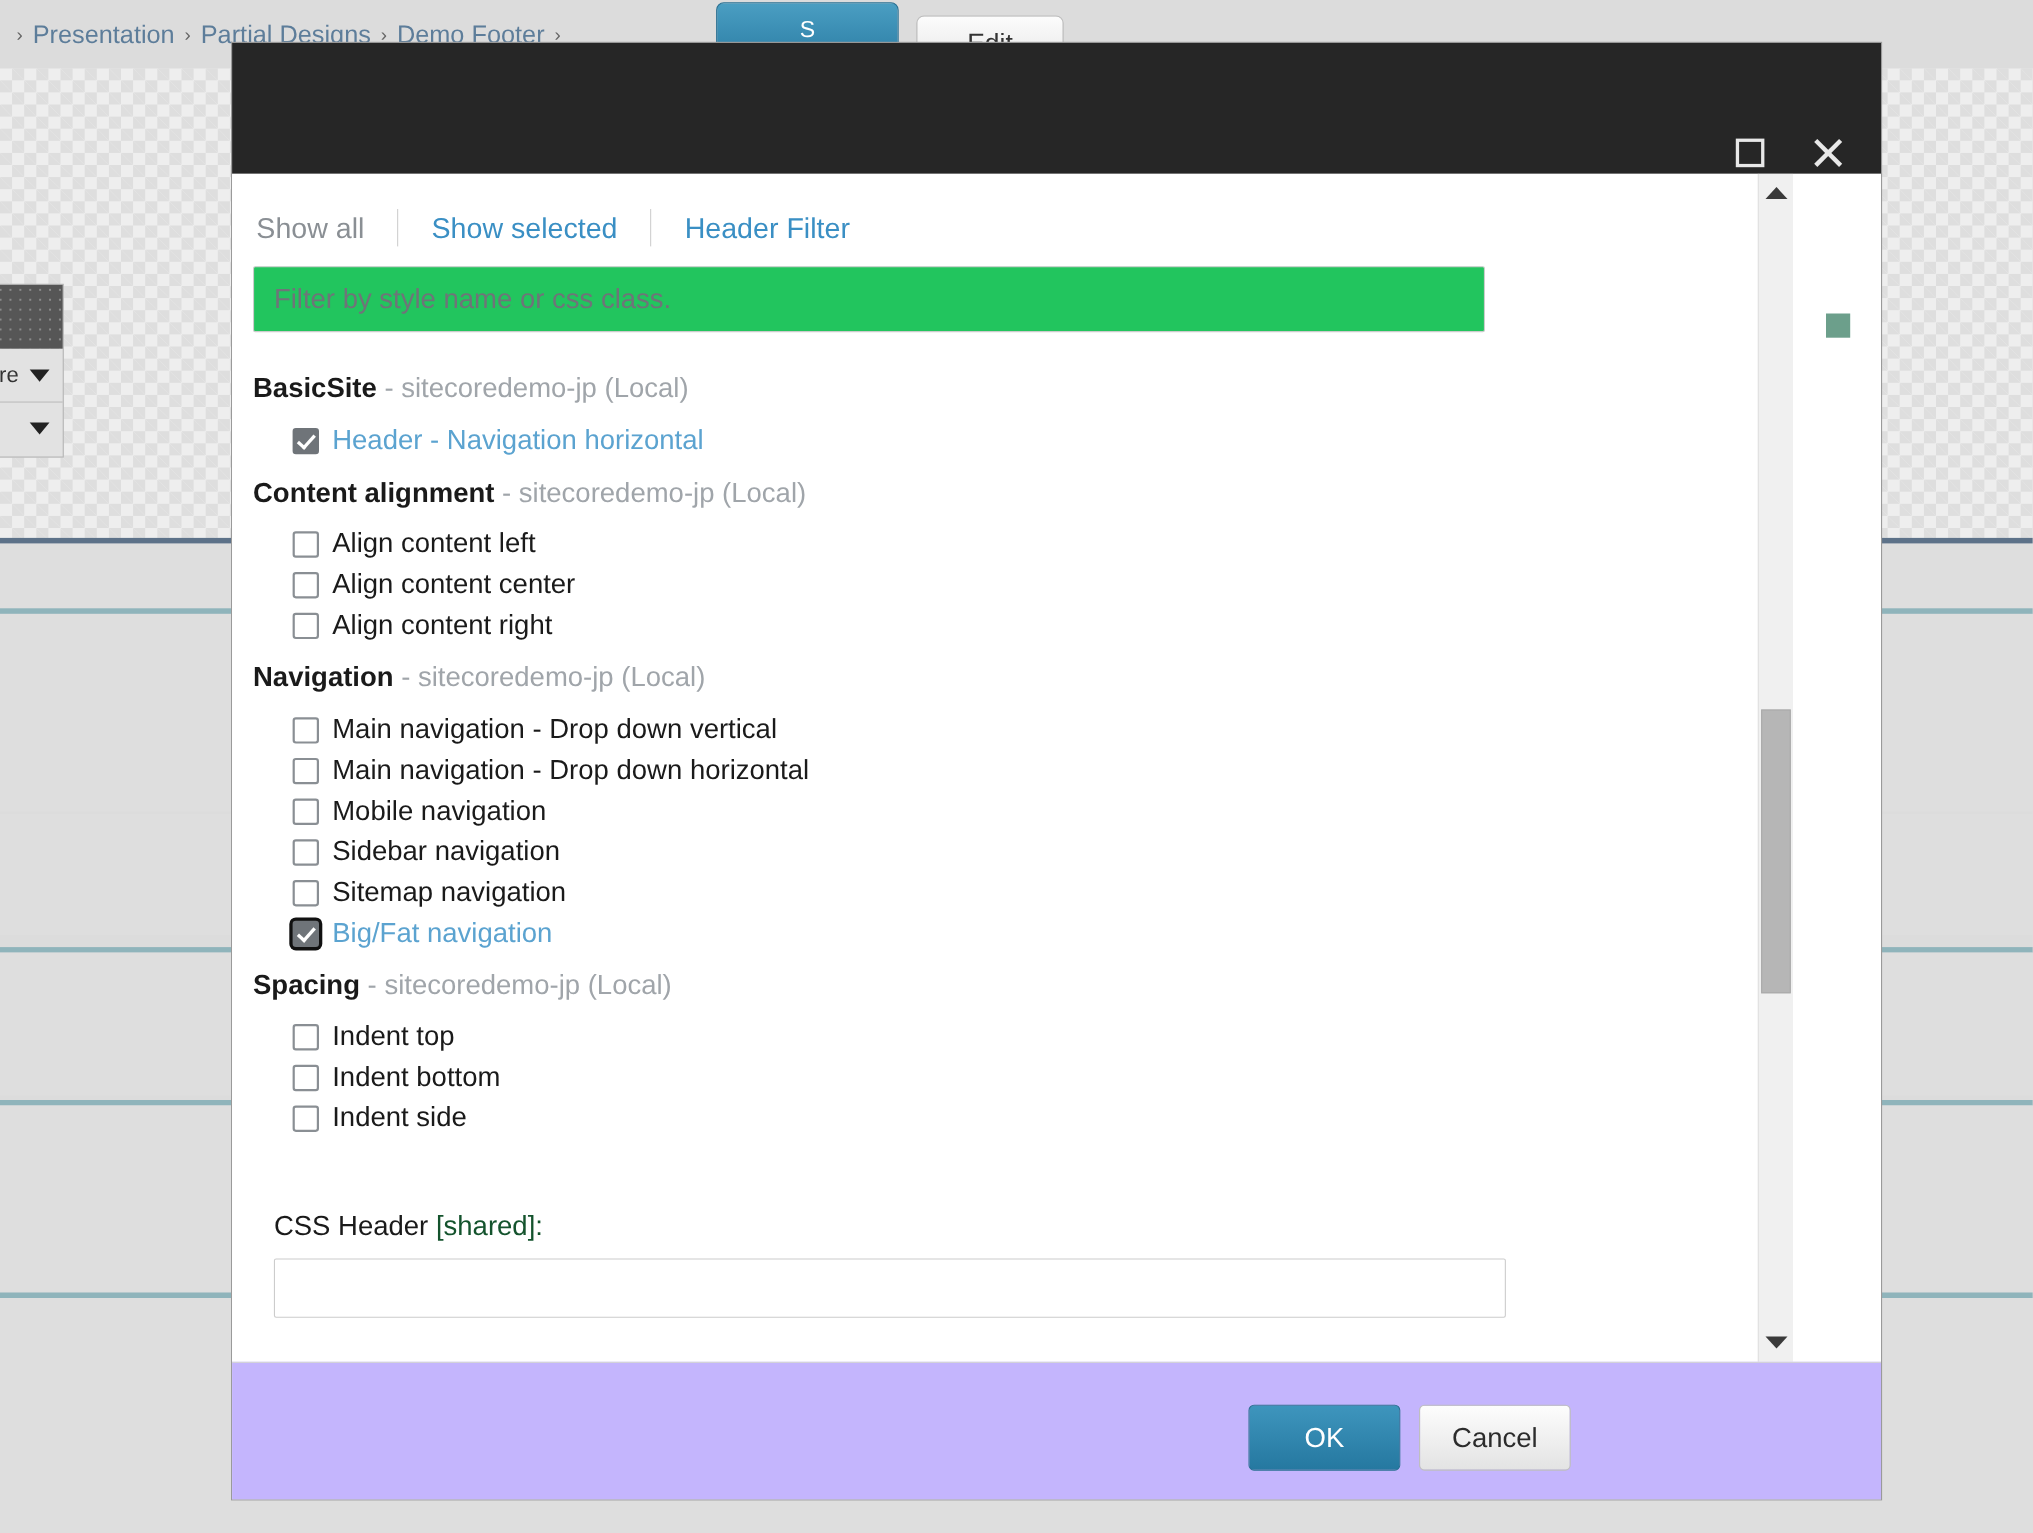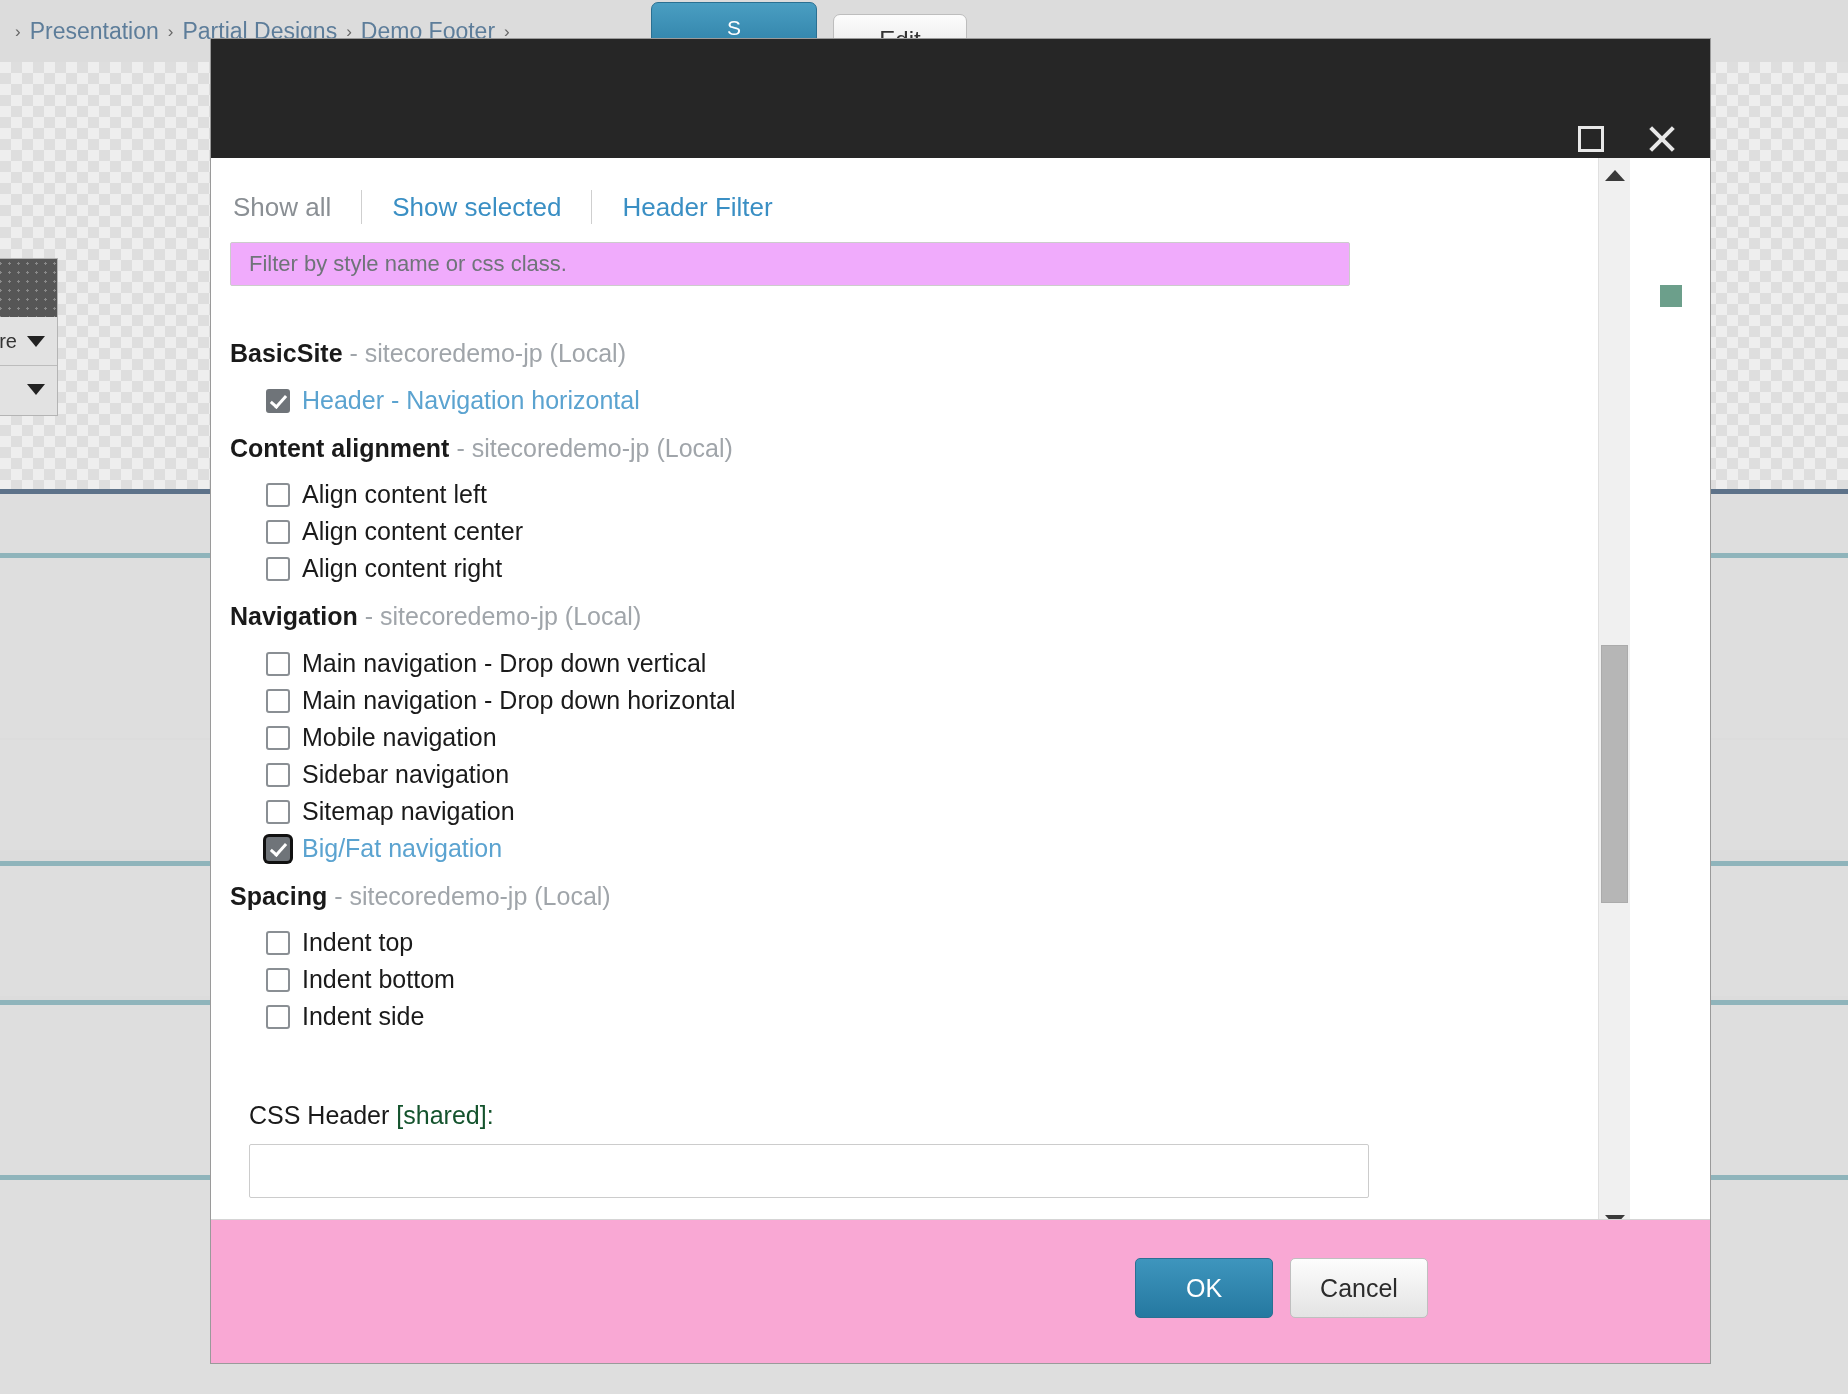--- a/index.html
+++ b/index.html
@@ -193,29 +193,29 @@
   .tb-link { color: #3a8fc4; cursor: pointer; }
   .tb-sep {
     width: 1px; height: 34px;
     background: #cfcfcf;
     margin: 0 26px;
   }
 
   .filter-input {
     position: absolute;
     left: 19px; top: 84px;
-    width: 1120px; height: 44px;
+    width: 1120px; height: 60px;
     border: 1px solid #cccccc;
     border-radius: 2px;
     padding: 0 18px;
     box-sizing: border-box;
-    font-size: 22px;
+    font-size: 25px;
     color: #222;
     font-family: "Liberation Sans", sans-serif;
-    background: #f0abfc;
+    background: #22c55e;
     outline: none;
   }
   .filter-input::placeholder { color: #6f7479; }
 
   .scroll-area {
     position: absolute;
     left: 0; top: 160px;
     width: 1150px;
     padding-left: 19px;
     box-sizing: border-box;
@@ -329,22 +329,22 @@
   .green-chip {
     position: absolute;
     right: 28px; top: 127px;
     width: 22px; height: 22px;
     background: #6c9f8b;
   }
 
   .modal-footer {
     position: absolute;
     left: 0; bottom: 0;
-    width: 1499px; height: 144px;
-    background: #f9a8d4;
+    width: 1499px; height: 125px;
+    background: #c4b5fd;
     border-top: 1px solid #d5d5d5;
     box-sizing: border-box;
   }
   .fbtn {
     position: absolute;
     top: 38px;
     height: 60px;
     border-radius: 5px;
     font-size: 25px;
     display: flex; align-items: center; justify-content: center;

